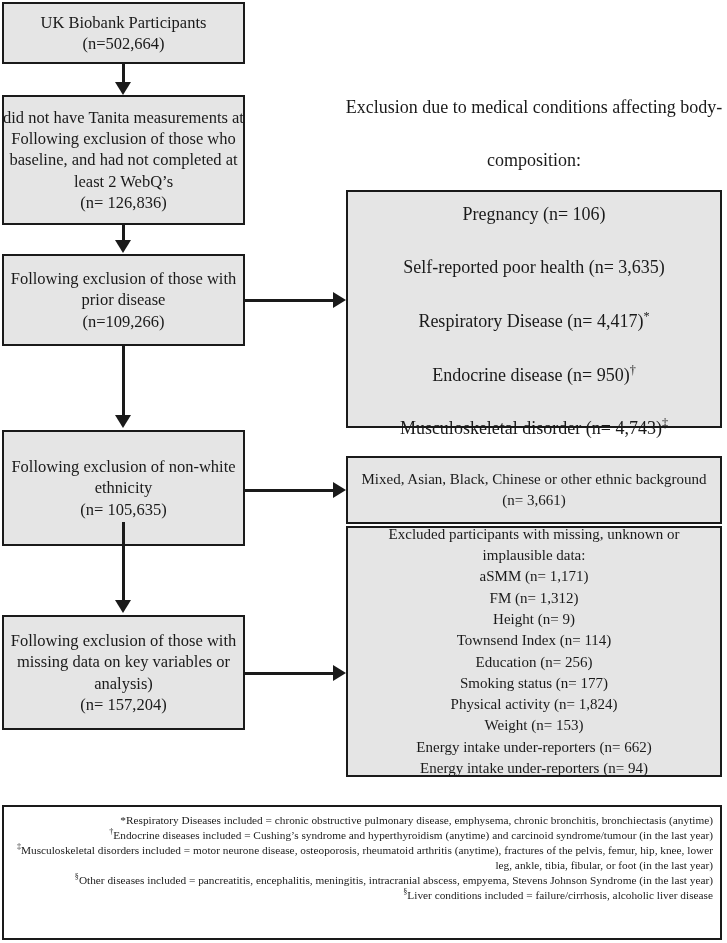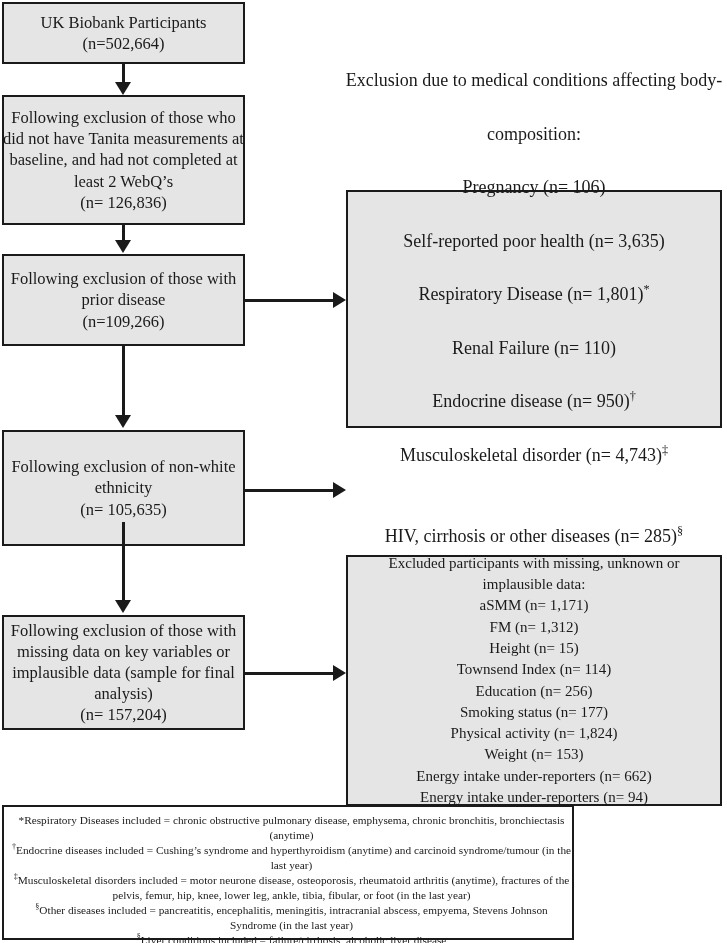--- a/index.html
+++ b/index.html
@@ -39,47 +39,47 @@
   
   #box-participants  { left: 2px;  top: 2px;   width: 243px; height: 62px;  font-size: 16.5px; }
   #box-tanita        { left: 2px;  top: 95px;  width: 243px; height: 130px; font-size: 16.5px; }
   #box-prior-disease { left: 2px;  top: 254px; width: 243px; height: 92px;  font-size: 16.5px; }
   #box-ethnicity     { left: 2px;  top: 430px; width: 243px; height: 116px;  font-size: 16.5px; }
   #box-missing       { left: 2px;  top: 615px; width: 243px; height: 115px; font-size: 16.5px; }
 
   
   #box-medical   { left: 346px; top: 190px; width: 376px; height: 238px; font-size: 18px; gap: 28px; }
   #box-ethnic-bg { left: 346px; top: 456px; width: 376px; height: 68px;  font-size: 15px; }
-  #box-excluded  { left: 346px; top: 555px; width: 376px; height: 251px; font-size: 15px; }
+  #box-excluded  { left: 346px; top: 526px; width: 376px; height: 251px; font-size: 15px; }
 
   #box-medical .line, #box-ethnic-bg .line, #box-excluded .line {
     line-height: 1.42;
   }
   #box-medical .spacer { height: 7px; }
 
   sup.fn {
     font-size: 0.68em;
     vertical-align: super;
     line-height: 0;
   }
 
   
   #box-footnotes {
     position: absolute;
     left: 2px;
     top: 805px;
-    width: 572px;
+    width: 720px;
     height: 135px;
     box-sizing: border-box;
     border: 2.5px solid #1a1a1a;
     background: #ffffff;
-    padding: 6px 0 4px 7px;
+    padding: 6px 7px 4px 7px;
     font-size: 11.3px;
     line-height: 1.33;
-    text-align: center;
+    text-align: right;
   }
   #box-footnotes .fnline {
     display: block;
     margin: 0;
     padding: 0;
   }
   #box-footnotes .fnmark {
     font-size: 0.72em;
     vertical-align: super;
     line-height: 0;
@@ -121,67 +121,69 @@
 <body>
 
 <div id="canvas">
 
   <div class="box" id="box-participants">
     <span class="line">UK Biobank Participants</span>
     <span class="line">(n=502,664)</span>
   </div>
 
   <div class="box" id="box-tanita">
+    <span class="line">did not have Tanita measurements at</span>
     <span class="line">Following exclusion of those who</span>
-    <span class="line">did not have Tanita measurements at</span>
     <span class="line">baseline, and had not completed at</span>
     <span class="line">least 2 WebQ’s</span>
     <span class="line">(n= 126,836)</span>
   </div>
 
   <div class="box" id="box-prior-disease">
     <span class="line">Following exclusion of those with</span>
     <span class="line">prior disease</span>
     <span class="line">(n=109,266)</span>
   </div>
 
   <div class="box" id="box-ethnicity">
     <span class="line">Following exclusion of non-white</span>
     <span class="line">ethnicity</span>
     <span class="line">(n= 105,635)</span>
   </div>
 
   <div class="box" id="box-missing">
     <span class="line">Following exclusion of those with</span>
     <span class="line">missing data on key variables or</span>
-    <span class="line">implausible data (sample for final</span>
     <span class="line">analysis)</span>
     <span class="line">(n= 157,204)</span>
   </div>
 
   <div class="box" id="box-medical">
     <span class="line">Exclusion due to medical conditions affecting body-</span>
     <span class="line">composition:</span>
     <span class="line"><span>Pregnancy (n= 106)</span><sup class="fn"></sup></span>
     <span class="line"><span>Self-reported poor health (n= 3,635)</span><sup class="fn"></sup></span>
-    <span class="line"><span>Respiratory Disease (n= 1,801)</span><sup class="fn">*</sup></span>
-    <span class="line"><span>Renal Failure (n= 110)</span><sup class="fn"></sup></span>
+    <span class="line"><span>Respiratory Disease (n= 4,417)</span><sup class="fn">*</sup></span>
     <span class="line"><span>Endocrine disease (n= 950)</span><sup class="fn">†</sup></span>
     <span class="line"><span>Musculoskeletal disorder (n= 4,743)</span><sup class="fn">‡</sup></span>
     <span class="spacer"></span>
     <span class="line"><span>HIV, cirrhosis or other diseases (n= 285)</span><sup class="fn">§</sup></span>
   </div>
 
+  <div class="box" id="box-ethnic-bg">
+    <span class="line">Mixed, Asian, Black, Chinese or other ethnic background</span>
+    <span class="line">(n= 3,661)</span>
+  </div>
 
   <div class="box" id="box-excluded">
     <span class="line">Excluded participants with missing, unknown or</span>
     <span class="line">implausible data:</span>
     <span class="line">aSMM (n= 1,171)</span>
     <span class="line">FM (n= 1,312)</span>
-    <span class="line">Height (n= 15)</span>
+    <span class="line">Height (n= 9)</span>
     <span class="line">Townsend Index (n= 114)</span>
     <span class="line">Education (n= 256)</span>
     <span class="line">Smoking status (n= 177)</span>
     <span class="line">Physical activity (n= 1,824)</span>
     <span class="line">Weight (n= 153)</span>
     <span class="line">Energy intake under-reporters (n= 662)</span>
     <span class="line">Energy intake under-reporters (n= 94)</span>
   </div>
 
   <div class="vline" style="left:122px; top:64px; height:20px;"></div>

